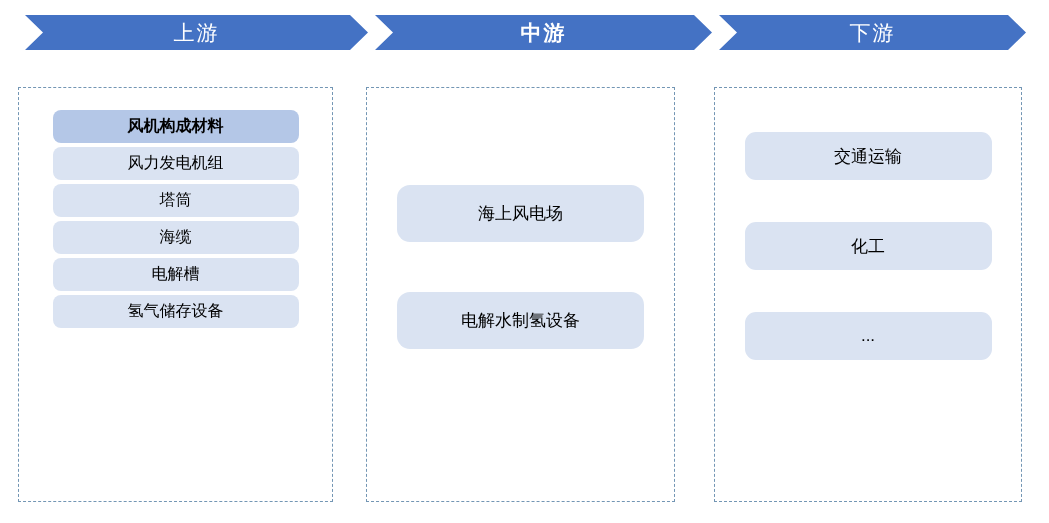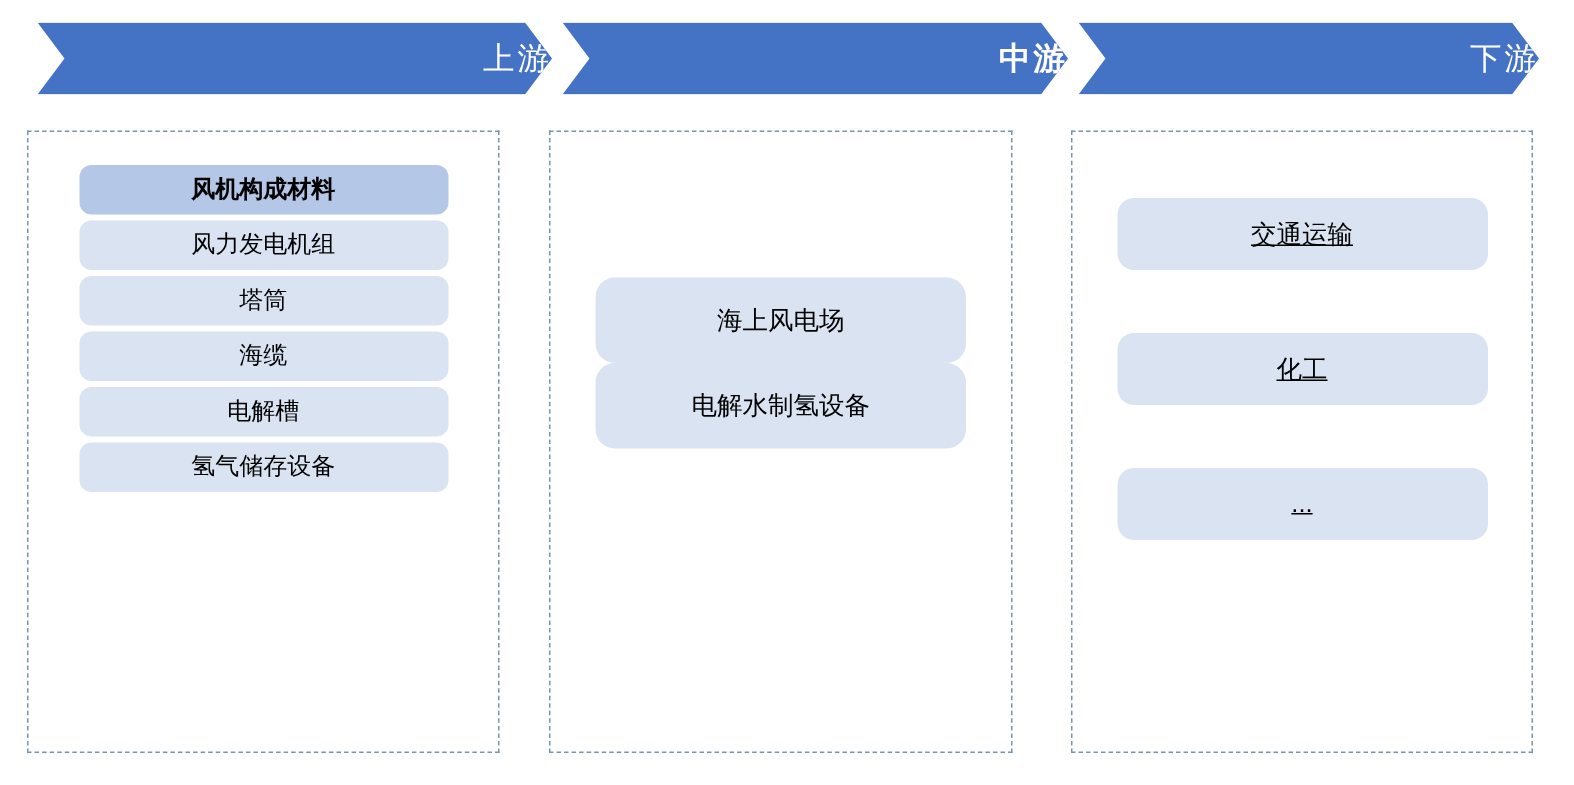--- a/index.html
+++ b/index.html
@@ -20,58 +20,58 @@
     overflow: hidden;
   }
   .banner-row {
     position: absolute;
     left: 25px;
     top: 15px;
     display: flex;
     gap: 7px;
   }
   .banner {
-    height: 48px;
+    height: 35px;
     background: var(--banner-blue, #4472C4);
     display: flex;
     align-items: center;
-    justify-content: flex-end;
+    justify-content: center;
     color: var(--banner-text, #fff);
     font-size: 21px;
     letter-spacing: 2px;
     clip-path: polygon(0 0, calc(100% - 18px) 0, 100% 50%, calc(100% - 18px) 100%, 0 100%, 18px 50%);
   }
   .banner-1 { width: 343px; }
   .banner-2 { width: 337px; font-weight: bold; }
   .banner-3 { width: 307px; }
   .col {
     position: absolute;
     top: 87px;
     height: 415px;
     border: 1px dashed var(--column-border, #7396B4);
     box-sizing: border-box;
     display: flex;
     flex-direction: column;
     align-items: center;
   }
   .col-up   { left: 18px;  width: 315px; padding-top: 22px; gap: 4px; }
-  .col-mid  { left: 366px; width: 309px; padding-top: 97px; }
+  .col-mid  { left: 366px; width: 309px; padding-top: 97px; gap: 50px; }
   .col-down { left: 714px; width: 308px; padding-top: 44px; gap: 42px; }
   .pill {
     background: var(--pill-regular, #DAE3F2);
     color: var(--pill-text, #000);
     display: flex;
     align-items: center;
     justify-content: center;
     flex-shrink: 0;
     box-sizing: border-box;
   }
   .col-up .pill   { width: 246px; height: 33px; border-radius: 8px;  font-size: 16px; }
   .col-mid .pill  { width: 247px; height: 57px; border-radius: 13px; font-size: 17px; }
-  .col-down .pill { width: 247px; height: 48px; border-radius: 11px; font-size: 17px; text-decoration: underline; }
+  .col-down .pill { width: 247px; height: 48px; border-radius: 11px; font-size: 17px; }
   .pill.pill-header {
     background: var(--pill-header, #B4C7E7);
     font-weight: bold;
   }
 </style>
 </head>
 <body>
 
 <div class="page">
   <div class="banner-row">

